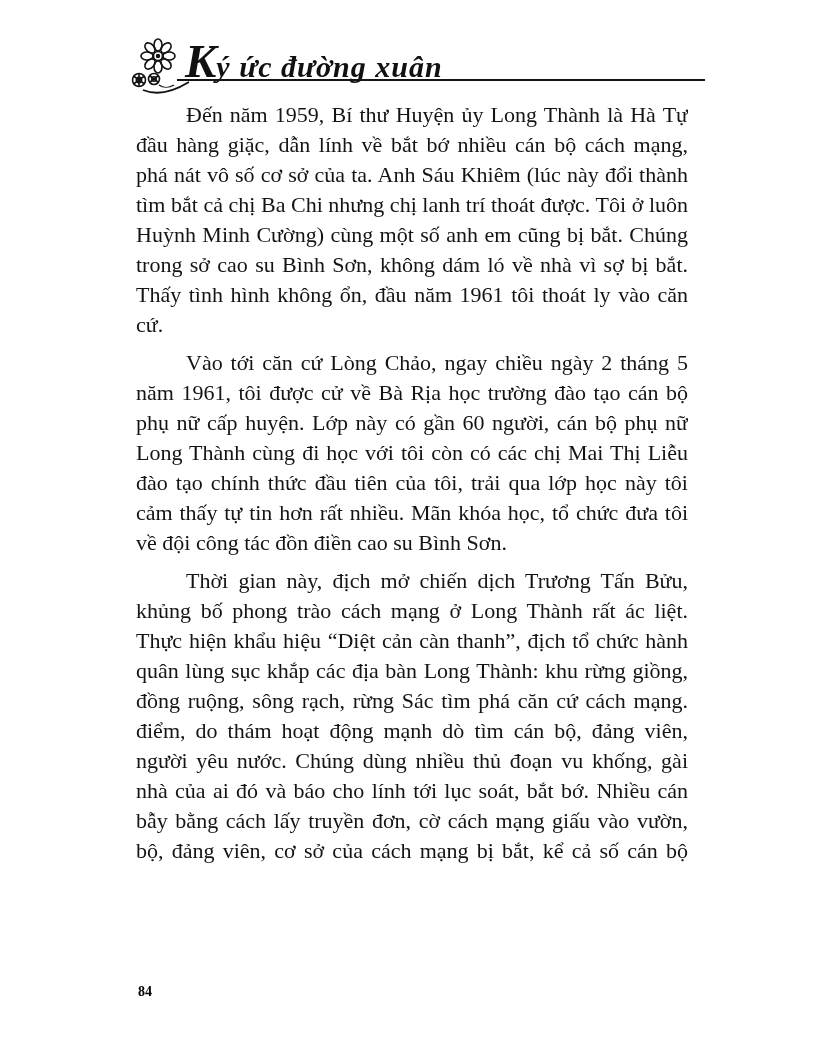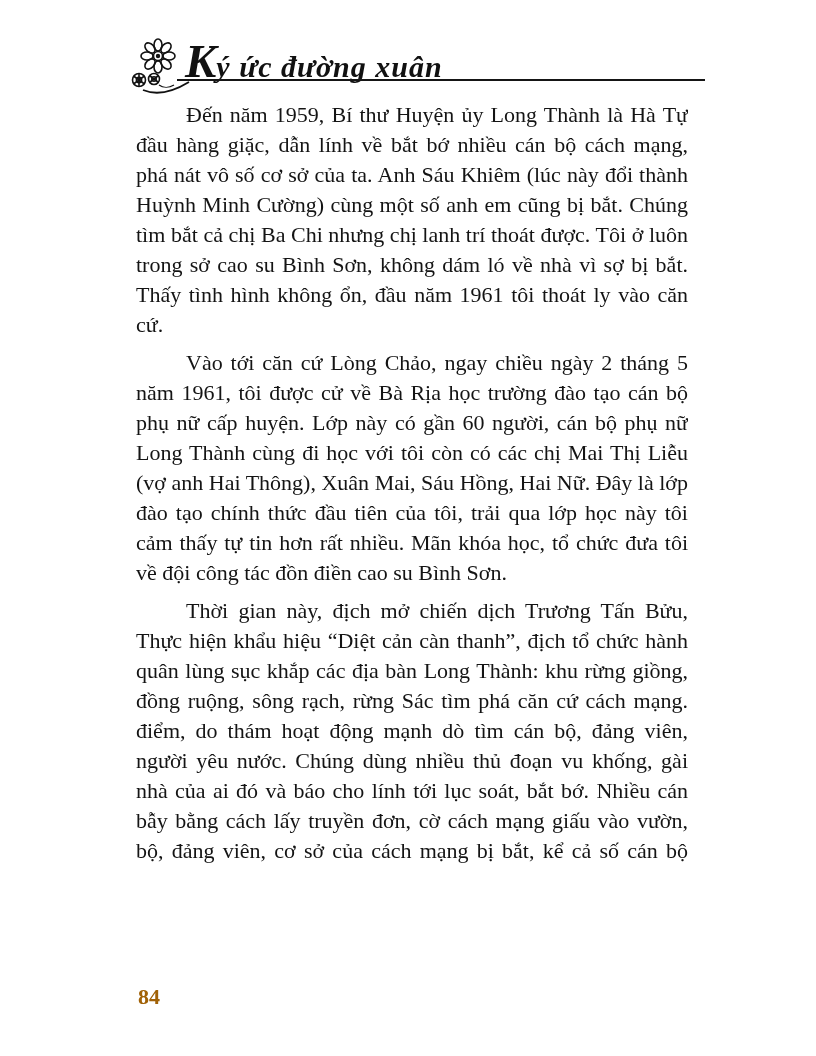--- a/index.html
+++ b/index.html
@@ -73,23 +73,23 @@
     height: 30px;
     overflow: visible;
   }
   .line.first { text-indent: 50px; }
   .line.last  { text-align-last: left; }
   
   .page-number {
     position: absolute;
     left: 138px;
     top: 984px;
-    font-size: 22px;
+    font-size: 14px;
     font-weight: bold;
-    color: #a16207;
+    color: #000000;
   }
 </style>
 </head>
 <body>
 
 <header class="running-header">
   <span class="ornament">
     <svg viewBox="0 0 62 58" width="62" height="58" fill="none" stroke="#111" stroke-width="1.6">
 
       <g>
@@ -123,38 +123,38 @@
   </span>
   <div class="page-title">Ký ức đường xuân</div>
   <div class="header-rule"></div>
 </header>
 
 <main class="page-body">
     <div class="paragraph">
       <div class="line first">Đến năm 1959, Bí thư Huyện ủy Long Thành là Hà Tự</div>
       <div class="line">đầu hàng giặc, dẫn lính về bắt bớ nhiều cán bộ cách mạng,</div>
       <div class="line">phá nát vô số cơ sở của ta. Anh Sáu Khiêm (lúc này đổi thành</div>
+      <div class="line">tìm bắt cả chị Ba Chi nhưng chị lanh trí thoát được. Tôi ở luôn</div>
       <div class="line">Huỳnh Minh Cường) cùng một số anh em cũng bị bắt. Chúng</div>
-      <div class="line">tìm bắt cả chị Ba Chi nhưng chị lanh trí thoát được. Tôi ở luôn</div>
       <div class="line">trong sở cao su Bình Sơn, không dám ló về nhà vì sợ bị bắt.</div>
       <div class="line">Thấy tình hình không ổn, đầu năm 1961 tôi thoát ly vào căn</div>
       <div class="line last">cứ.</div>
     </div>
     <div class="paragraph">
       <div class="line first">Vào tới căn cứ Lòng Chảo, ngay chiều ngày 2 tháng 5</div>
       <div class="line">năm 1961, tôi được cử về Bà Rịa học trường đào tạo cán bộ</div>
       <div class="line">phụ nữ cấp huyện. Lớp này có gần 60 người, cán bộ phụ nữ</div>
       <div class="line">Long Thành cùng đi học với tôi còn có các chị Mai Thị Liễu</div>
-      <div class="line">(vợ anh Hai Thông), Xuân Mai, Sáu Hồng, Hai Nữ. Đây là lớp</div>
       <div class="line">đào tạo chính thức đầu tiên của tôi, trải qua lớp học này tôi</div>
       <div class="line">cảm thấy tự tin hơn rất nhiều. Mãn khóa học, tổ chức đưa tôi</div>
       <div class="line last">về đội công tác đồn điền cao su Bình Sơn.</div>
     </div>
     <div class="paragraph">
       <div class="line first">Thời gian này, địch mở chiến dịch Trương Tấn Bửu,</div>
+      <div class="line">khủng bố phong trào cách mạng ở Long Thành rất ác liệt.</div>
       <div class="line">Thực hiện khẩu hiệu “Diệt cản càn thanh”, địch tổ chức hành</div>
       <div class="line">quân lùng sục khắp các địa bàn Long Thành: khu rừng giồng,</div>
       <div class="line">đồng ruộng, sông rạch, rừng Sác tìm phá căn cứ cách mạng.</div>
       <div class="line">điểm, do thám hoạt động mạnh dò tìm cán bộ, đảng viên,</div>
       <div class="line">người yêu nước. Chúng dùng nhiều thủ đoạn vu khống, gài</div>
       <div class="line">nhà của ai đó và báo cho lính tới lục soát, bắt bớ. Nhiều cán</div>
       <div class="line">bẫy bằng cách lấy truyền đơn, cờ cách mạng giấu vào vườn,</div>
       <div class="line">bộ, đảng viên, cơ sở của cách mạng bị bắt, kể cả số cán bộ</div>
     </div>
   </main>

